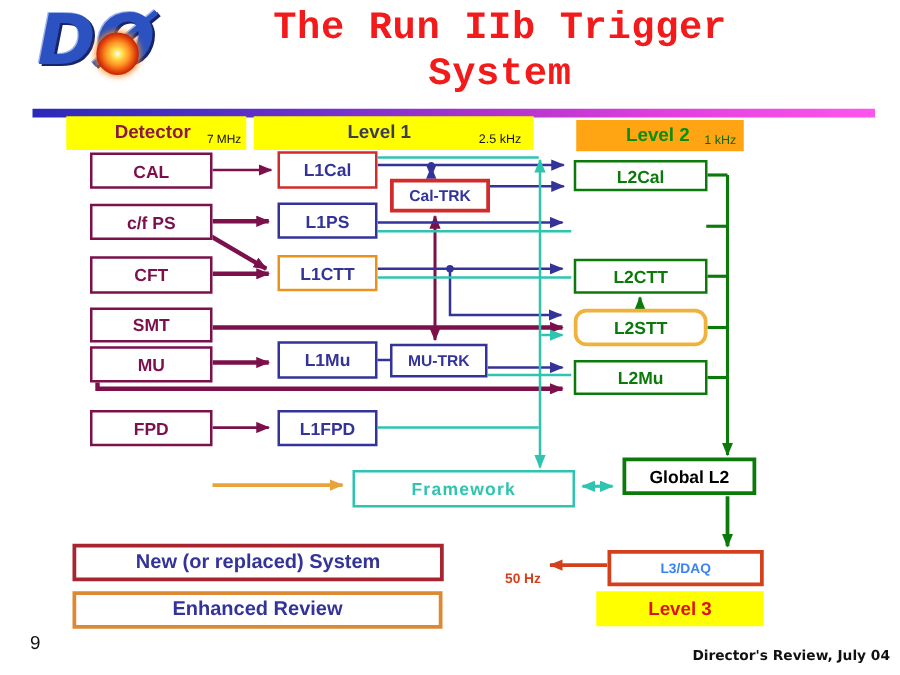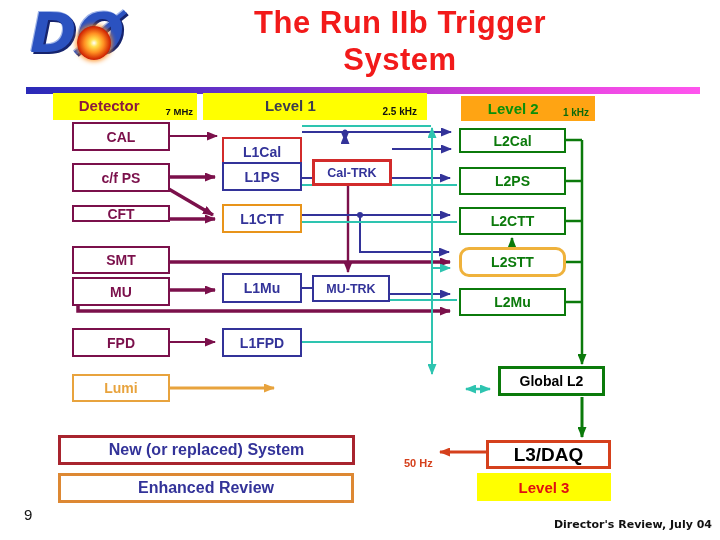--- a/index.html
+++ b/index.html
@@ -3,60 +3,60 @@
 <meta charset="utf-8">
 <style>
   html,body{margin:0;padding:0;background:#ffffff;}
   #slide{position:relative;width:720px;height:540px;background:#ffffff;overflow:hidden;
          font-family:"Liberation Sans",sans-serif;}
   svg.wires{position:absolute;left:0;top:0;z-index:1;}
   .abs{position:absolute;box-sizing:border-box;}
   
   .title{left:110px;top:4px;width:580px;text-align:center;z-index:3;
          color:#F21A1A;font-weight:bold;font-size:31px;line-height:37px;letter-spacing:.5px;
-         font-family:Liberation Sans, sans-serif;}
+         font-family:Liberation Mono, monospace;}
   
   .logo{left:30px;top:8px;width:90px;height:70px;z-index:3;}
   .logo .dz{position:absolute;left:0;top:-8px;font-family:"DejaVu Sans",sans-serif;
             font-weight:bold;font-style:italic;font-size:56px;color:#2B52C0;
             text-shadow:2px 2px 0 #16246E,-1px -1px 0 #9fb4e8;}
   .logo .burst{position:absolute;left:47px;top:18px;width:34px;height:34px;border-radius:50%;
             background:radial-gradient(circle at 50% 50%,#ffffff 0%,#ffe14d 16%,#ff9022 40%,#d42b05 66%,#6a1200 100%);
             box-shadow:0 0 5px 1px #ff9022;}
   
   .bar{left:26px;top:87px;width:674px;height:7px;z-index:2;
        background:linear-gradient(to right,#2a2ab8 0%,#4b2ec2 18%,#7b33cc 38%,#b033cc 55%,#e040dd 75%,#ff55ee 100%);}
   
   .hdr{z-index:2;}
-  .hdr .lbl{position:absolute;left:0;top:4px;width:78%;text-align:center;font-weight:bold;font-size:15px;}
-  .hdr .rate{position:absolute;right:4px;bottom:3px;font-weight:bold;font-size:10px;color:#111111;}
+  .hdr .lbl{position:absolute;left:13px;top:4px;width:78%;text-align:center;font-weight:bold;font-size:15px;}
+  .hdr .rate{position:absolute;right:4px;bottom:3px;font-weight:normal;font-size:10px;color:#111111;}
   .hdr-detector{left:53px;top:93px;width:144px;height:27px;background:#FFFF00;}
   .hdr-detector .lbl{color:#8A1A3F;}
   .hdr-level1{left:203px;top:93px;width:224px;height:27px;background:#FFFF00;}
   .hdr-level1 .lbl{color:#3D3D4D;}
   .hdr-level1 .rate{right:10px;}
   .hdr-level2{left:450px;top:96px;width:134px;height:25px;background:#FFA413;margin-left:11px;}
   .hdr-level2 .lbl{color:#0A8F0A;}
   .hdr-level2 .rate{color:#0B6A0B;right:6px;}
   
   .node{background:#ffffff;display:flex;align-items:center;justify-content:center;
         font-weight:bold;font-size:14px;z-index:2;text-align:center;}
   .det{border:2.5px solid #7B104B;color:#7B104B;}
   .l1{border:2.5px solid #333399;color:#333399;}
-  .b-red{border-color:#D22B2B;margin-top:16px;}
+  .b-red{border-color:#D22B2B;}
   .b-orange{border-color:#E8941A;}
   .trk{font-size:12.5px;}
   .l2{border:2.5px solid #0B7A0B;color:#0B7A0B;}
   .b-gold{border-color:#EFB23C;border-radius:10px;}
   .lumi{border:2.5px solid #E8A33D;color:#E8A33D;}
   .framework{border:2.5px solid #2EC4B0;color:#2EC4B0;letter-spacing:1px;}
   .global{border:3px solid #0B7A0B;color:#000000;}
   .legend-new{border:3px solid #A8242E;color:#333399;font-size:16px;}
   .legend-enh{border:3px solid #DD8833;color:#333399;font-size:16px;}
-  .l3daq{border:3px solid #D5401C;color:#000000;font-size:19px;}
+  .l3daq{border:3px solid #D5401C;color:#3b82f6;font-size:11px;}
   .level3{background:#FFFF00;color:#E01010;font-size:15px;}
   .rate50{left:404px;top:457px;width:46px;color:#D5401C;font-weight:bold;font-size:11px;z-index:2;}
   .pagenum{left:24px;top:506px;color:#111;font-size:15px;z-index:2;}
   .footer{right:8px;top:518px;color:#111;font-size:11px;font-weight:bold;z-index:2;
           font-family:"DejaVu Sans",sans-serif;text-align:center;}
 </style>
 </head>
 <body>
 
 <div id="slide">
@@ -159,41 +159,40 @@
     <span class="lbl">Level 1</span>
     <span class="rate">2.5 kHz</span>
   </div>
   <div class="abs hdr hdr-level2">
     <span class="lbl">Level 2</span>
     <span class="rate">1 kHz</span>
   </div>
 
   <div class="abs node det" style="left:72px;top:122px;width:98px;height:29px">CAL</div>
   <div class="abs node det" style="left:72px;top:163px;width:98px;height:29px">c/f PS</div>
-  <div class="abs node det" style="left:72px;top:205px;width:98px;height:17px">CFT</div>
+  <div class="abs node det" style="left:72px;top:205px;width:98px;height:30px">CFT</div>
   <div class="abs node det" style="left:72px;top:246px;width:98px;height:28px">SMT</div>
   <div class="abs node det" style="left:72px;top:277px;width:98px;height:29px">MU</div>
   <div class="abs node det" style="left:72px;top:328px;width:98px;height:29px">FPD</div>
-  <div class="abs node lumi" style="left:72px;top:374px;width:98px;height:28px">Lumi</div>
 
   <div class="abs node l1 b-red" style="left:222px;top:121px;width:80px;height:30px">L1Cal</div>
   <div class="abs node l1" style="left:222px;top:162px;width:80px;height:29px">L1PS</div>
   <div class="abs node l1 b-orange" style="left:222px;top:204px;width:80px;height:29px">L1CTT</div>
   <div class="abs node l1" style="left:222px;top:273px;width:80px;height:30px">L1Mu</div>
   <div class="abs node l1" style="left:222px;top:328px;width:80px;height:29px">L1FPD</div>
   <div class="abs node l1 b-red trk" style="left:312px;top:143px;width:80px;height:27px;border-width:3px">Cal-TRK</div>
   <div class="abs node l1 trk" style="left:312px;top:275px;width:78px;height:27px">MU-TRK</div>
 
   <div class="abs node l2" style="left:459px;top:128px;width:107px;height:25px">L2Cal</div>
-  <div class="abs node l2" style="left:459px;top:167px;width:107px;height:28px">L2PS</div>
   <div class="abs node l2" style="left:459px;top:207px;width:107px;height:28px">L2CTT</div>
   <div class="abs node l2 b-gold" style="left:459px;top:247px;width:107px;height:30px;border-width:3px">L2STT</div>
   <div class="abs node l2" style="left:459px;top:288px;width:107px;height:28px">L2Mu</div>
   <div class="abs node global" style="left:498px;top:366px;width:107px;height:30px">Global L2</div>
 
+  <div class="abs node framework" style="left:282px;top:376px;width:178px;height:30px">Framework</div>
 
   <div class="abs node legend-new" style="left:58px;top:435px;width:297px;height:30px">New (or replaced) System</div>
   <div class="abs node legend-enh" style="left:58px;top:473px;width:296px;height:30px">Enhanced Review</div>
   <div class="abs node l3daq" style="left:486px;top:440px;width:125px;height:29px">L3/DAQ</div>
   <div class="abs node level3" style="left:477px;top:473px;width:134px;height:28px">Level 3</div>
   <div class="abs rate50">50 Hz</div>
 
   <div class="abs pagenum">9</div>
   <div class="abs footer">Director's Review, July 04</div>
 

